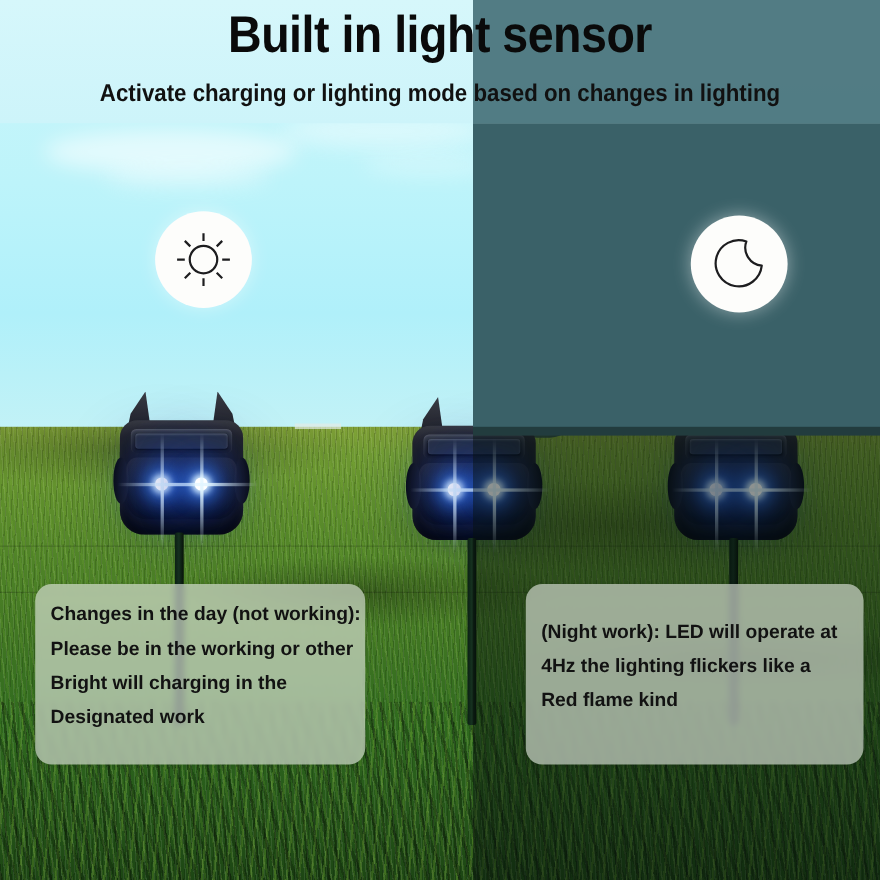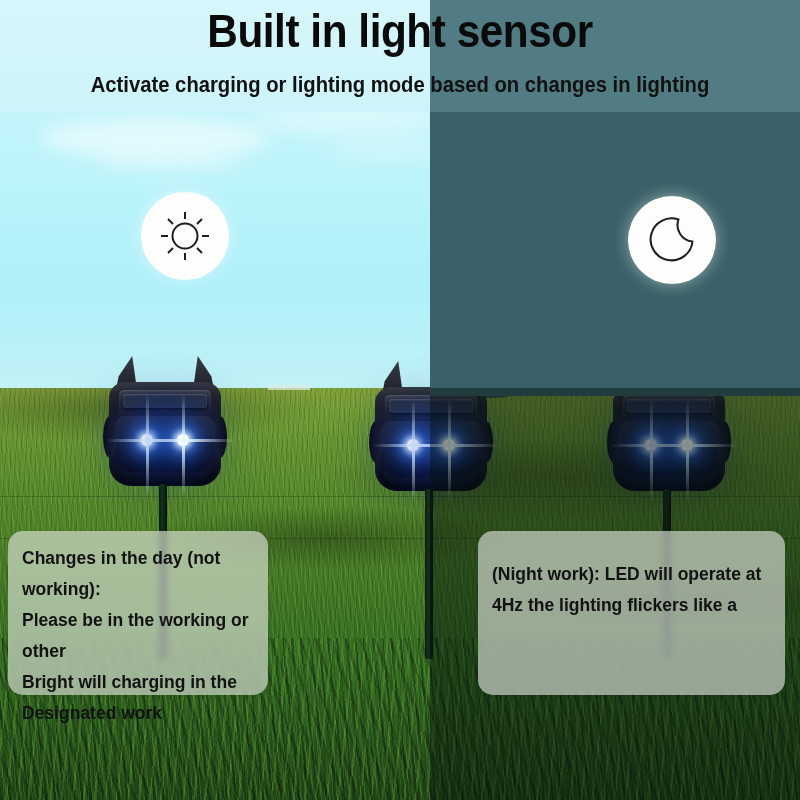--- a/index.html
+++ b/index.html
@@ -204,21 +204,21 @@
     border-radius:15px;
     background:rgba(228,232,226,.62);
     backdrop-filter:blur(3px);
     box-shadow:0 1px 4px rgba(0,0,0,.12);
   }
   .caption p{
     margin:0;
     font-size:17.5px;line-height:31px;
     font-weight:bold;color:#121212;
   }
-  .cap-left{left:8px;top:531px;width:260px;height:164px;}
+  .cap-left{left:32px;top:531px;width:300px;height:164px;}
   .cap-left .inner{padding:12px 0 0 14px;}
   .cap-right{left:478px;top:531px;width:307px;height:164px;}
   .cap-right .inner{padding:12px 0 0 14px;margin-top:16px;}
 </style>
 </head>
 <body>
 
 <div class="stage">
 
   <div class="sky">
@@ -325,16 +325,17 @@
       <p>Please be in the working or other</p>
       <p>Bright will charging in the</p>
       <p>Designated work</p>
     </div>
   </div>
 
   <div class="caption cap-right">
     <div class="inner">
       <p>(Night work): LED will operate at</p>
       <p>4Hz the lighting flickers like a</p>
+      <p>Red flame kind</p>
     </div>
   </div>
 
 </div>
 
 </body></html>

